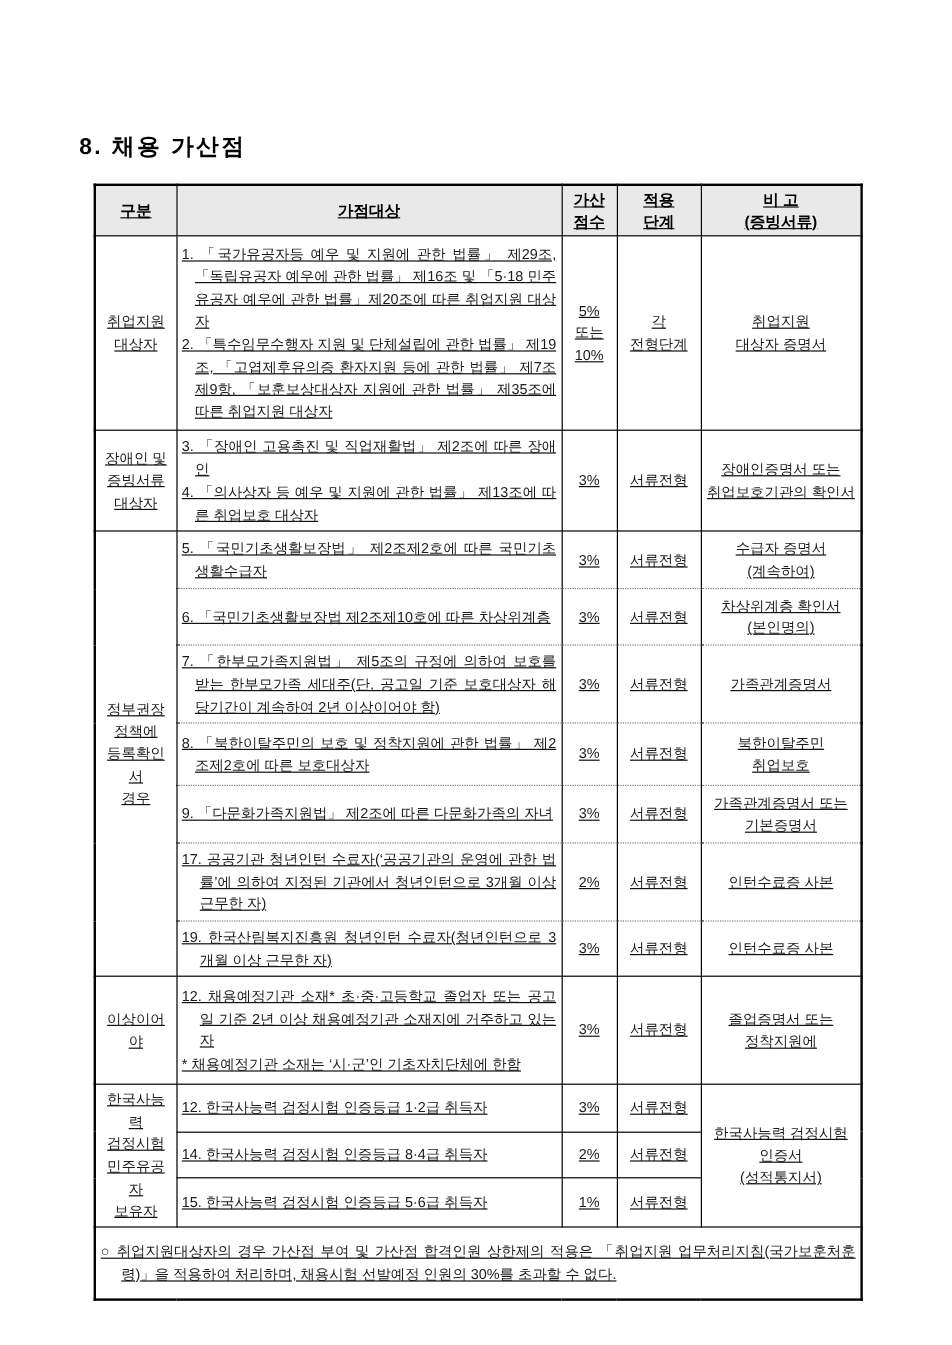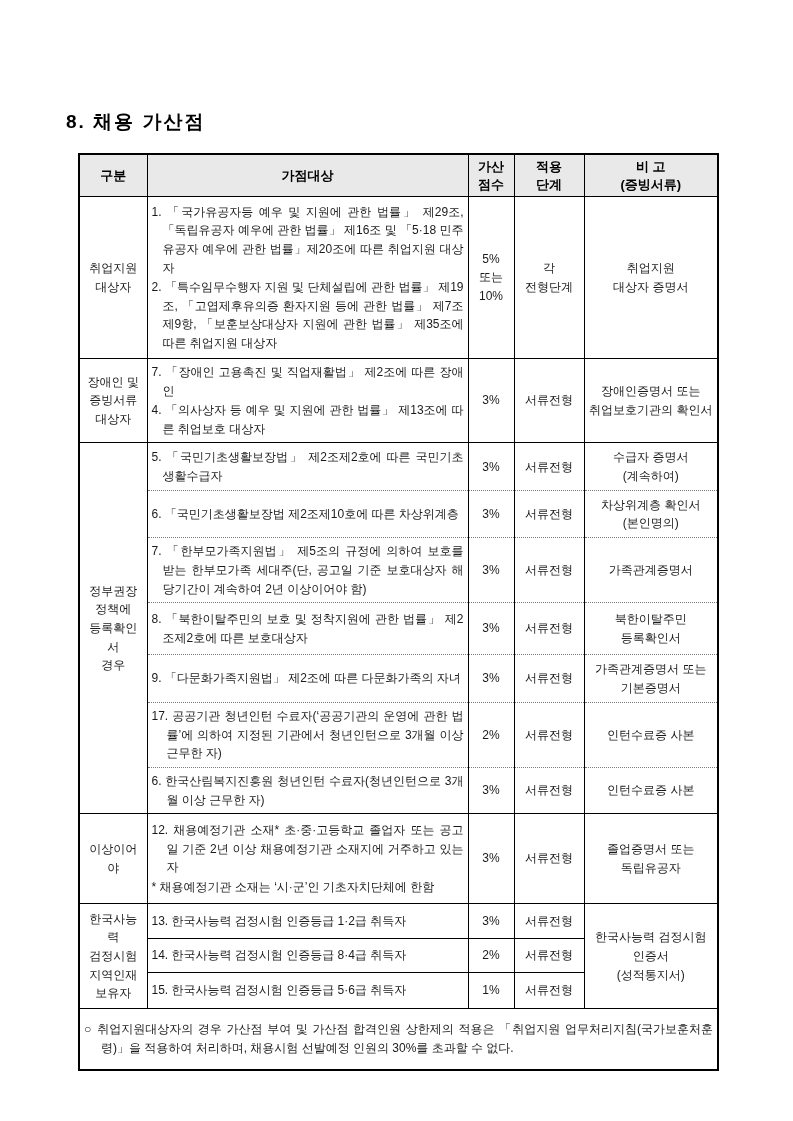--- a/index.html
+++ b/index.html
@@ -11,20 +11,21 @@
   }
   .page { position: absolute; left: 0; top: 0; width: 793px; height: 1121px; margin-top: 23px; }
   .doc-title {
     position: absolute; left: 66px; top: 86px;
     font-size: 19px; font-weight: bold; letter-spacing: 2px; color: #000;
   }
   table.bonus {
     position: absolute; left: 78px; top: 130px;
     width: 639px; border-collapse: collapse; table-layout: fixed;
     border: 2px solid #000;
+    text-decoration: underline;
   }
   table.bonus th, table.bonus td {
     border: 1px solid #000;
     font-size: 12px; line-height: 1.55; color: #1a1a1a;
     vertical-align: middle;
     padding: 3px 4px;
     overflow: hidden;
   }
   table.bonus thead th {
     background: #e9e9e9;
@@ -91,21 +92,21 @@
 전형단계</td>
         <td class="note">취업지원
 대상자 증명서</td>
       </tr>
 
       <tr style="height:83px">
         <td class="cat">장애인 및
 증빙서류
 대상자</td>
         <td class="tgt">
-          <div class="item">7. 「장애인 고용촉진 및 직업재활법」 제2조에 따른 장애인</div>
+          <div class="item">3. 「장애인 고용촉진 및 직업재활법」 제2조에 따른 장애인</div>
           <div class="item">4. 「의사상자 등 예우 및 지원에 관한 법률」 제13조에 따른 취업보호 대상자</div>
         </td>
         <td class="ctr">3%</td>
         <td class="ctr">서류전형</td>
         <td class="note">장애인증명서 또는
 취업보호기관의 확인서</td>
       </tr>
 
       <tr style="height:48px">
         <td class="cat" rowspan="7">정부권장
@@ -137,67 +138,67 @@
         <td class="ctr dot-top dot-bottom">서류전형</td>
         <td class="note dot-top dot-bottom">가족관계증명서</td>
       </tr>
       <tr style="height:52px">
         <td class="tgt dot-top dot-bottom">
             <div class="item">8. 「북한이탈주민의 보호 및 정착지원에 관한 법률」 제2조제2호에 따른 보호대상자</div>
           </td>
         <td class="ctr dot-top dot-bottom">3%</td>
         <td class="ctr dot-top dot-bottom">서류전형</td>
         <td class="note dot-top dot-bottom">북한이탈주민
-등록확인서</td>
+취업보호</td>
       </tr>
       <tr style="height:48px">
         <td class="tgt dot-top dot-bottom">
             <div class="item">9. 「다문화가족지원법」 제2조에 따른 다문화가족의 자녀</div>
           </td>
         <td class="ctr dot-top dot-bottom">3%</td>
         <td class="ctr dot-top dot-bottom">서류전형</td>
         <td class="note dot-top dot-bottom">가족관계증명서 또는
 기본증명서</td>
       </tr>
       <tr style="height:63px">
         <td class="tgt dot-top dot-bottom">
             <div class="item wide">17. 공공기관 청년인턴 수료자(‘공공기관의 운영에 관한 법률’에 의하여 지정된 기관에서 청년인턴으로 3개월 이상 근무한 자)</div>
           </td>
         <td class="ctr dot-top dot-bottom">2%</td>
         <td class="ctr dot-top dot-bottom">서류전형</td>
         <td class="note dot-top dot-bottom">인턴수료증 사본</td>
       </tr>
       <tr style="height:45px">
         <td class="tgt dot-top">
-            <div class="item wide">6. 한국산림복지진흥원 청년인턴 수료자(청년인턴으로 3개월 이상 근무한 자)</div>
+            <div class="item wide">19. 한국산림복지진흥원 청년인턴 수료자(청년인턴으로 3개월 이상 근무한 자)</div>
           </td>
         <td class="ctr dot-top">3%</td>
         <td class="ctr dot-top">서류전형</td>
         <td class="note dot-top">인턴수료증 사본</td>
       </tr>
 
       <tr style="height:90px">
         <td class="cat">이상이어야</td>
         <td class="tgt">
           <div class="item wide">12. 채용예정기관 소재* 초·중·고등학교 졸업자 또는 공고일 기준 2년 이상 채용예정기관 소재지에 거주하고 있는 자</div>
           <div class="item">* 채용예정기관 소재는 ‘시·군’인 기초자치단체에 한함</div>
         </td>
         <td class="ctr">3%</td>
         <td class="ctr">서류전형</td>
         <td class="note">졸업증명서 또는
-독립유공자</td>
+정착지원에</td>
       </tr>
 
       <tr style="height:35px">
         <td class="cat" rowspan="3">한국사능력
 검정시험
-지역인재
+민주유공자
 보유자</td>
         <td class="tgt">
-            <div class="item wide">13. 한국사능력 검정시험 인증등급 1·2급 취득자</div>
+            <div class="item wide">12. 한국사능력 검정시험 인증등급 1·2급 취득자</div>
           </td>
         <td class="ctr">3%</td>
         <td class="ctr">서류전형</td>
         <td class="note" rowspan="3">한국사능력 검정시험
 인증서
 (성적통지서)</td>
       </tr>
       <tr style="height:34px">
         <td class="tgt">
             <div class="item wide">14. 한국사능력 검정시험 인증등급 8·4급 취득자</div>

